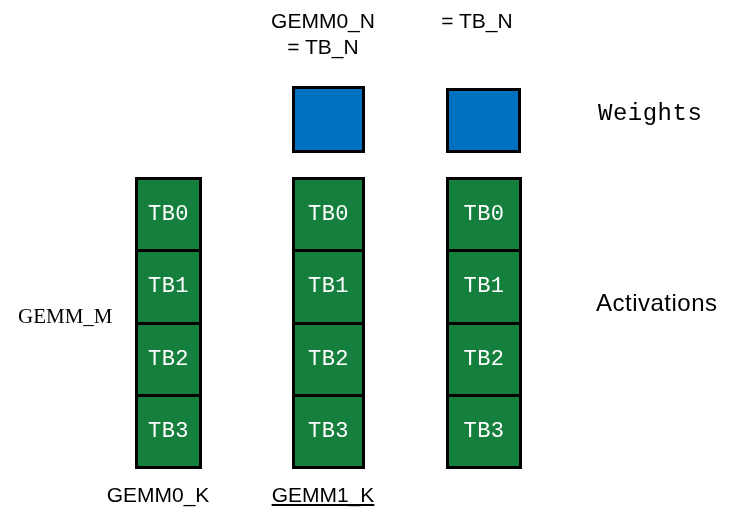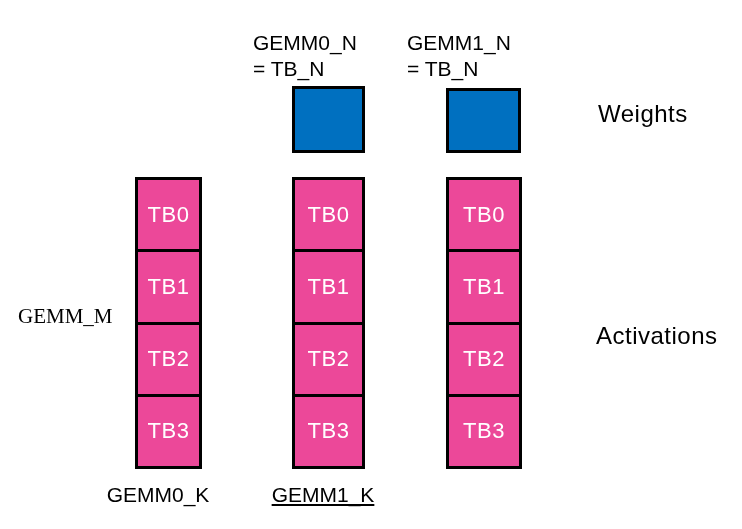--- a/index.html
+++ b/index.html
@@ -14,25 +14,24 @@
     background: #ffffff;
     font-family: "Liberation Sans", sans-serif;
     color: #000000;
     overflow: hidden;
   }
 
   
   .col-header {
     position: absolute;
     width: 140px;
-    text-align: left;
+    text-align: center;
     font-size: 21px;
     line-height: 26px;
     white-space: nowrap;
-    margin-top: 22px;
   }
   .hdr-gemm0 { left: 253px; top: 8px; }
   .hdr-gemm1 { left: 407px; top: 8px; }
 
   
   .weight-block {
     position: absolute;
     background: #0070c0;
     border: 3px solid #000000;
     box-sizing: border-box;
@@ -48,28 +47,29 @@
     border: 3px solid #000000;
     box-sizing: border-box;
     display: flex;
     flex-direction: column;
   }
   .stack-0 { left: 135px; width: 67px; }
   .stack-1 { left: 292px; width: 73px; }
   .stack-2 { left: 446px; width: 76px; }
   .tb-block {
     flex: 1;
-    background: #ec4899;
+    background: #15803d;
     border-top: 3px solid #000000;
     display: flex;
     align-items: center;
     justify-content: center;
     color: #ffffff;
     font-size: 22px;
     letter-spacing: 0.5px;
+    font-family: Liberation Mono, monospace;
   }
   .tb-block:first-child { border-top: none; }
 
   
   .col-footer {
     position: absolute;
     top: 482px;
     width: 140px;
     text-align: center;
     font-size: 21px;
@@ -81,34 +81,33 @@
 
   
   .side-label {
     position: absolute;
     font-size: 24px;
     line-height: 28px;
     letter-spacing: 0.5px;
     white-space: nowrap;
   }
   .lbl-gemm-m    { left: 18px;  top: 302px; font-size: 21px; letter-spacing: 0; font-family: Liberation Serif, serif; }
-  .lbl-weights   { left: 598px; top: 100px; }
-  .lbl-activations { left: 596px; top: 289px; margin-top: 33px; }
+  .lbl-weights   { left: 598px; top: 100px; font-family: Liberation Mono, monospace; }
+  .lbl-activations { left: 596px; top: 289px; }
 </style>
 </head>
 <body>
 
 <div class="canvas">
 
   <div class="col-header hdr-gemm0">
     <div>GEMM0_N</div>
     <div>= TB_N</div>
   </div>
   <div class="col-header hdr-gemm1">
-    <div>GEMM1_N</div>
     <div>= TB_N</div>
   </div>
 
   <div class="weight-block wb-gemm0"></div>
   <div class="weight-block wb-gemm1"></div>
 
   <div class="stack stack-0">
     <div class="tb-block">TB0</div>
     <div class="tb-block">TB1</div>
     <div class="tb-block">TB2</div>

